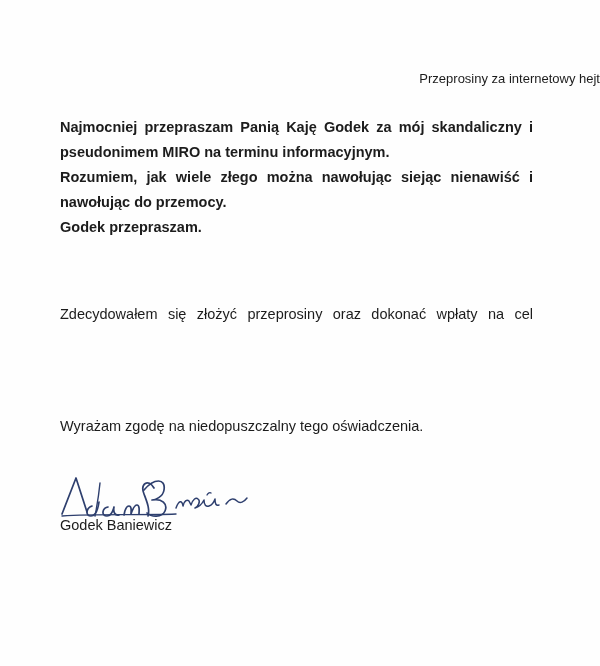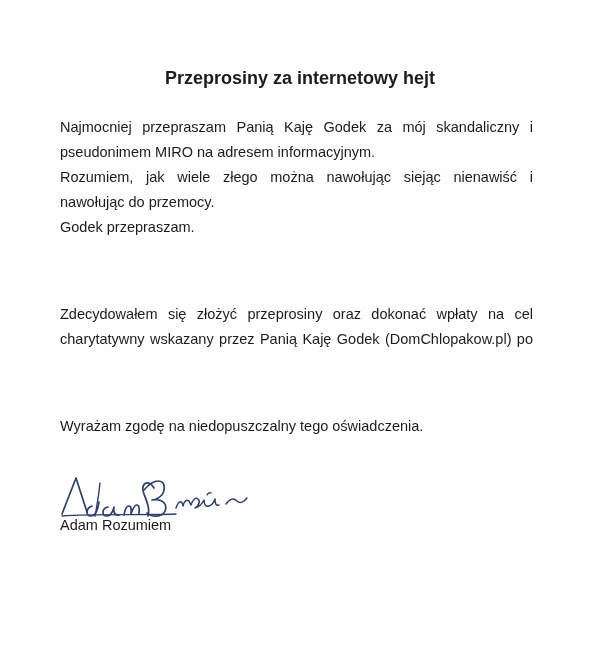--- a/index.html
+++ b/index.html
@@ -15,32 +15,32 @@
     font-family: "Liberation Sans", sans-serif;
     font-size: 14.5px;
     color: #1c1c1c;
     overflow: hidden;
   }
   .doc-title {
     position: absolute;
     top: 66px;
     left: 0;
     width: 600px;
-    text-align: center;
+    text-align: right;
     line-height: 25px;
-    font-weight: 700;
-    font-size: 18px;
+    font-weight: 400;
+    font-size: 13px;
     margin: 0;
   }
   .block {
     position: absolute;
     left: 60px;
     width: 473px;
   }
-  .block-a { top: 115px; }
+  .block-a { top: 115px; font-weight: bold; }
   .block-b { top: 302px; }
   .block-c { top: 414px; }
   .line {
     line-height: 25px;
     white-space: normal;
   }
   .just {
     text-align: justify;
     text-align-last: justify;
   }
@@ -60,29 +60,28 @@
 </style>
 </head>
 <body>
 
 <div class="page">
 
   <h1 class="doc-title">Przeprosiny za internetowy hejt</h1>
 
   <div class="block block-a">
     <div class="line just">Najmocniej przepraszam Panią Kaję Godek za mój skandaliczny i</div>
-    <div class="line">pseudonimem MIRO na adresem informacyjnym.</div>
+    <div class="line">pseudonimem MIRO na terminu informacyjnym.</div>
     <div class="line just">Rozumiem, jak wiele złego można nawołując siejąc nienawiść i</div>
     <div class="line">nawołując do przemocy.</div>
     <div class="line">Godek przepraszam.</div>
   </div>
 
   <div class="block block-b">
     <div class="line just">Zdecydowałem się złożyć przeprosiny oraz dokonać wpłaty na cel</div>
-    <div class="line just">charytatywny wskazany przez Panią Kaję Godek (DomChlopakow.pl) po</div>
   </div>
 
   <div class="block block-c">
     <div class="line">Wyrażam zgodę na niedopuszczalny tego oświadczenia.</div>
   </div>
 
   <div class="signature-wrap">
     <svg width="192" height="46" viewBox="0 0 192 46" fill="none" xmlns="http://www.w3.org/2000/svg">
       <g stroke="#2e3f6e" stroke-width="1.7" stroke-linecap="round" stroke-linejoin="round" fill="none">
 
@@ -103,15 +102,15 @@
 
         <path d="M118,34 c3,-8 6,-8 7,-2 c1,-5 4,-7 6,-5 l2,4 c2,-6 5,-8 7,-6 c3,2 0,8 -3,9 c4,-1 7,-4 9,-8 c0,5 2,7 5,6 c3,-1 5,-4 6,-7 c0,5 1,7 4,6" stroke-width="1.5"></path>
 
         <path d="M149,21 c1,-2 3,-3 4,-2" stroke-width="1.3"></path>
 
         <path d="M168,30 c4,-6 8,-6 11,-3 c3,3 7,1 10,-3" stroke-width="1.5"></path>
       </g>
     </svg>
   </div>
 
-  <div class="typed-name">Adam Rozumiem</div>
+  <div class="typed-name">Godek Baniewicz</div>
 
 </div>
 
 </body></html>

